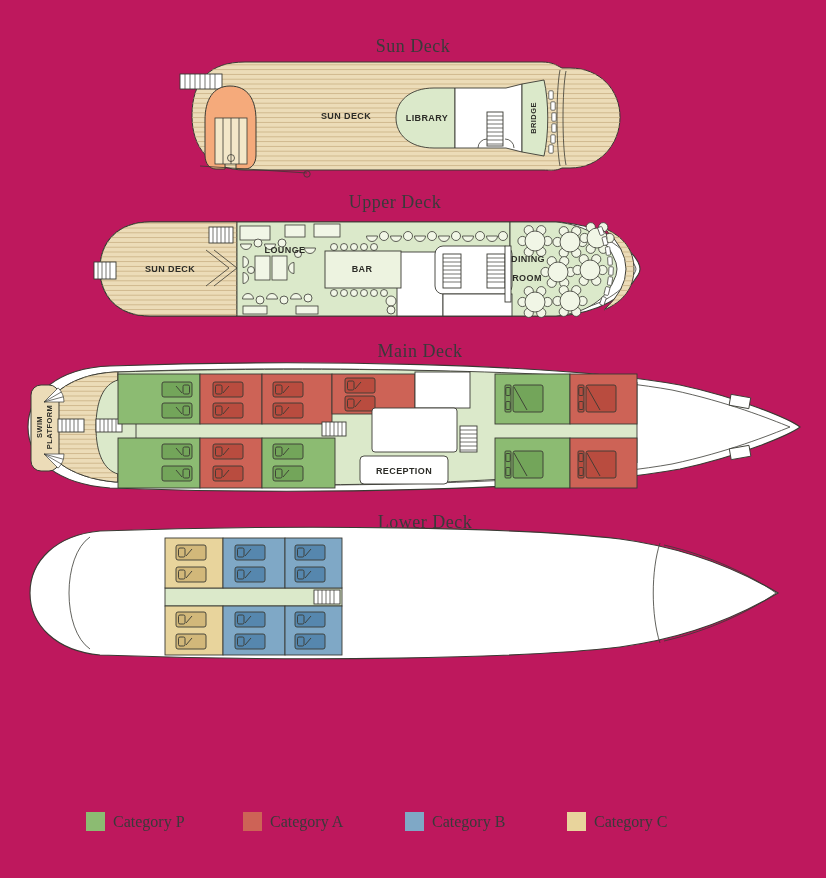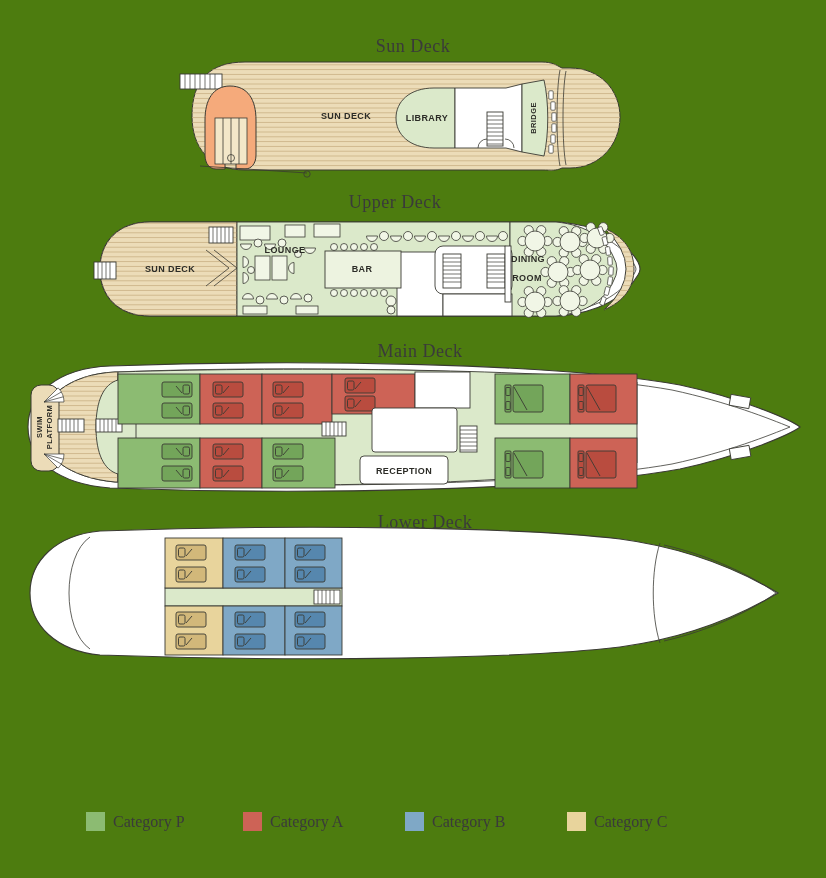--- a/index.html
+++ b/index.html
@@ -1,16 +1,16 @@
 <!DOCTYPE html>
 <html style="--outline: #3a3a33; --wood: #ecdcb8; --wood-line: #c8af82; --room: #dbe9ca; --bar-fill: #edf3e0; --furniture: #f1f6e6; --boat: #f5aa7b; --boat-inner: #f3e7c9; --ink-title: #3a3a3a; --ink-label: #2c2c27; --cat-P: #8cbb72; --bed-P: #73a55a; --cat-A: #cd6356; --bed-A: #b94c3f; --cat-B: #7fa8c6; --bed-B: #5687ae; --cat-C: #e8d49c; --bed-C: #d2b87a;"><head>
 <meta charset="utf-8">
 <style>
   html,body{margin:0;padding:0;background:#fff}
-  .page{width:826px;height:878px;position:relative;background:#4d7c0f;overflow:hidden}
+  .page{width:826px;height:878px;position:relative;background:#be185d;overflow:hidden}
   svg{display:block}
   .title{font-family:"Liberation Serif","DejaVu Serif",serif;font-size:18px;fill:var(--ink-title);letter-spacing:.5px}
   .legendtext{font-family:"Liberation Serif","DejaVu Serif",serif;font-size:16px;fill:var(--ink-title)}
   .lbl{font-family:"Liberation Sans","DejaVu Sans",sans-serif;font-weight:bold;font-size:9px;letter-spacing:.4px;fill:var(--ink-label)}
   .lbl8{font-size:7.5px}
   .hull{fill:#fff;stroke:var(--outline);stroke-width:1.1}
   .hairline{fill:none;stroke:var(--outline);stroke-width:.8}
   .wood{fill:var(--wood);stroke:var(--outline);stroke-width:1}
   .woodpat{fill:url(#planksH);stroke:none}
   .plank{stroke:var(--wood-line);stroke-width:.8}

